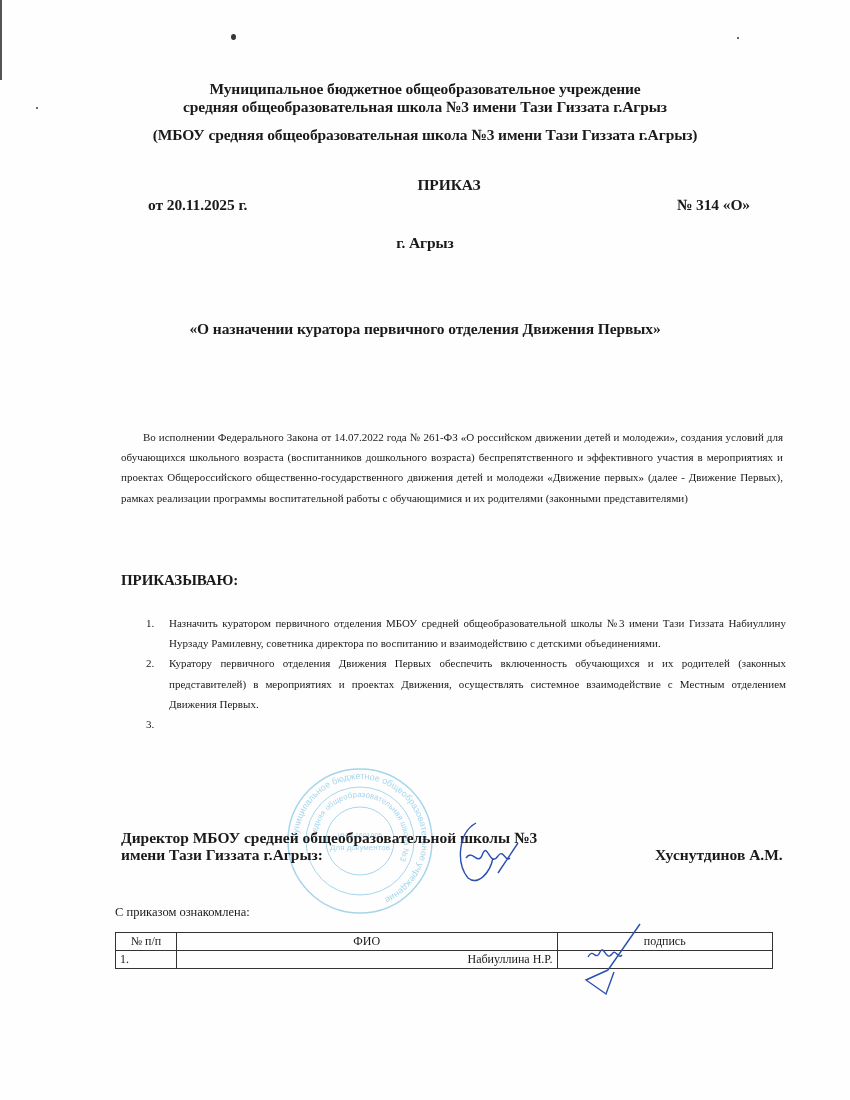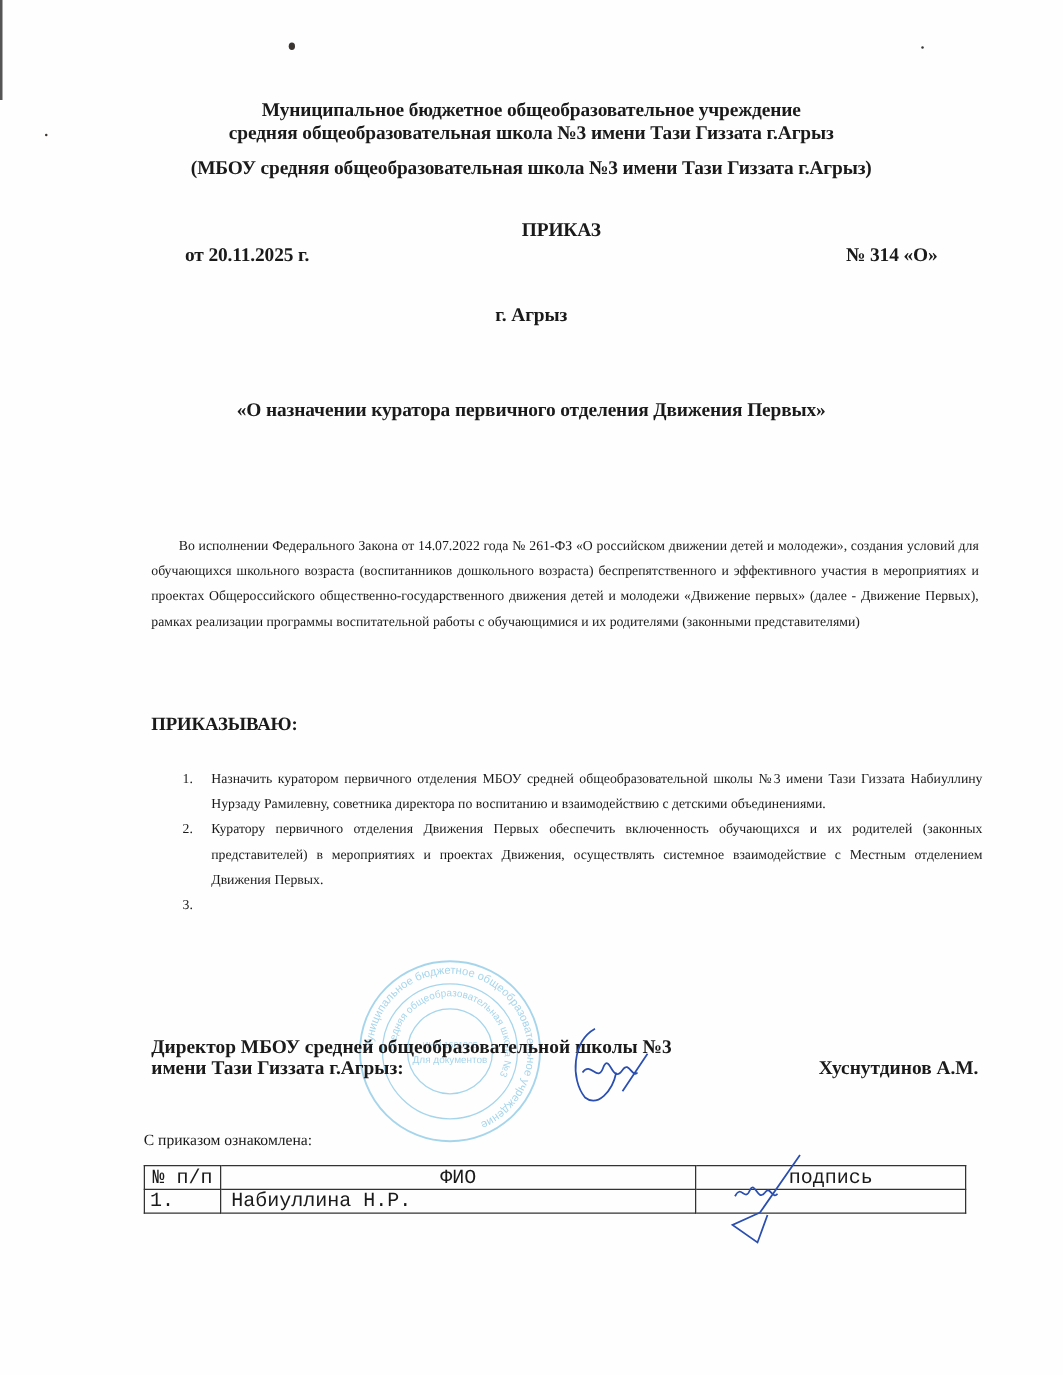--- a/index.html
+++ b/index.html
@@ -18,21 +18,21 @@
   .body-text {
     font-size: 11px; line-height: 20.2px; text-align: justify;
   }
   .para { left: 121px; width: 662px; text-indent: 22px; }
   .order-list { left: 146px; width: 640px; margin: 0; padding: 0; list-style: none; }
   .order-list li { position: relative; padding-left: 23px; text-align: justify; }
   .order-list li .num { position: absolute; left: 0; top: 0; }
   .sig-block { font-size: 15.5px; line-height: 17px; text-align: right; }
   table.ack {
     position: absolute; left: 115px; top: 932px; width: 658px;
-    border-collapse: collapse; font-size: 16px; font-family: Liberation Mono, monospace;
+    border-collapse: collapse; font-size: 12px; font-family: Liberation Serif, serif;
   }
   table.ack td, table.ack th {
     border: 1px solid #333; height: 17px; padding: 0 4px; font-weight: normal;
   }
   table.ack th { text-align: center; }
   .stamp { position: absolute; left: 285px; top: 766px; width: 150px; height: 150px; opacity: 0.55; }
   .signature { position: absolute; }
 </style>
 </head>
 <body>
@@ -42,21 +42,21 @@
 <div class="speck" style="left:737px;top:37px;width:2px;height:2px;"></div>
 <div class="speck" style="left:36px;top:107px;width:2px;height:2px;"></div>
 
 <div class="abs center bold hdr" style="top:80px;">Муниципальное бюджетное общеобразовательное учреждение</div>
 <div class="abs center bold hdr" style="top:98px;">средняя общеобразовательная школа №3 имени Тази Гиззата г.Агрыз</div>
 <div class="abs center bold hdr" style="top:126px;">(МБОУ средняя общеобразовательная школа №3 имени Тази Гиззата г.Агрыз)</div>
 
 <div class="abs center bold hdr" style="top:176px;padding-left:24px;">ПРИКАЗ</div>
 <div class="abs bold hdr" style="left:148px;top:196px;">от 20.11.2025 г.</div>
 <div class="abs bold hdr" style="right:100px;top:196px;">№ 314 «О»</div>
-<div class="abs center bold hdr" style="top:244px;">г. Агрыз</div>
+<div class="abs center bold hdr" style="top:234px;">г. Агрыз</div>
 
 <div class="abs center bold hdr" style="top:320px;">«О назначении куратора первичного отделения Движения Первых»</div>
 
 <div class="abs body-text para" style="top:427px;">Во исполнении Федерального Закона от 14.07.2022 года № 261-ФЗ «О российском движении детей и молодежи», создания условий для обучающихся школьного возраста (воспитанников дошкольного возраста) беспрепятственного и эффективного участия в мероприятиях и проектах Общероссийского общественно-государственного движения детей и молодежи «Движение первых» (далее - Движение Первых), рамках реализации программы воспитательной работы с обучающимися и их родителями (законными представителями)</div>
 
 <div class="abs bold hdr" style="left:121px;top:572px;font-size:15px;">ПРИКАЗЫВАЮ:</div>
 
 <ol class="abs body-text order-list" style="top:613px;">
   <li>
     <span class="num">1.</span>
@@ -106,21 +106,21 @@
     <col style="width:220px">
   </colgroup>
   <tbody>
       <tr>
     <th>№ п/п</th>
     <th>ФИО</th>
     <th>подпись</th>
   </tr>
   <tr>
     <td>1.</td>
-    <td style="padding-left:8px;">Набиуллина Н.Р.</td>
+    <td style="padding-left:8px;text-align:right;">Набиуллина Н.Р.</td>
     <td></td>
   </tr>
 </tbody>
   </table>
 
 <svg class="signature" style="left:578px;top:922px;width:75px;height:75px;" viewBox="0 0 75 75">
   <path d="M62,2 L30,48 M10,35 C15,25 18,40 22,30 C26,22 28,40 34,32 C38,26 40,38 44,33 M30,48 L8,58 L28,72 L36,50" fill="none" stroke="#2a4fb0" stroke-width="1.4"></path>
 </svg>
 
 </body></html>

